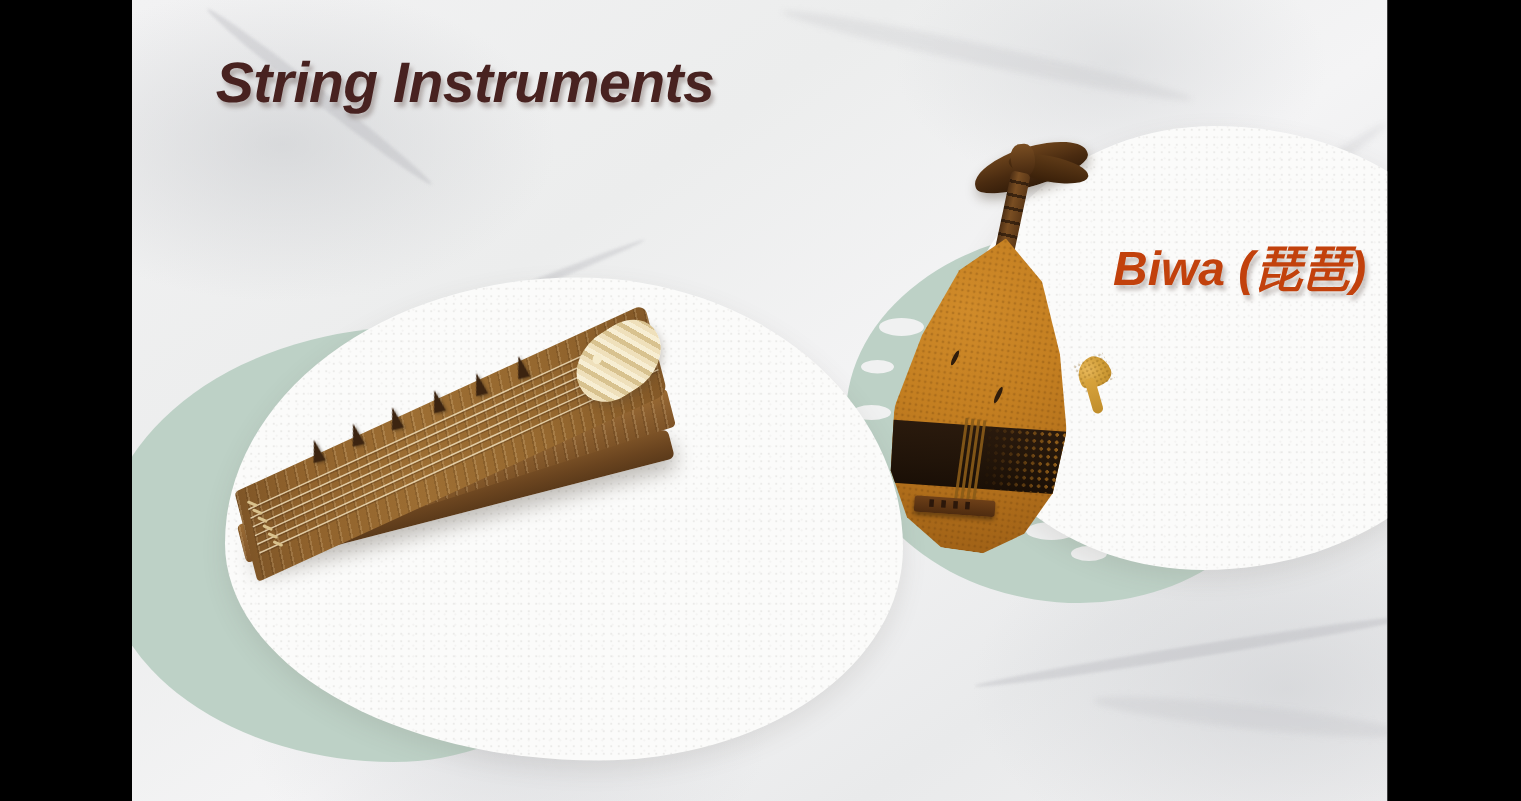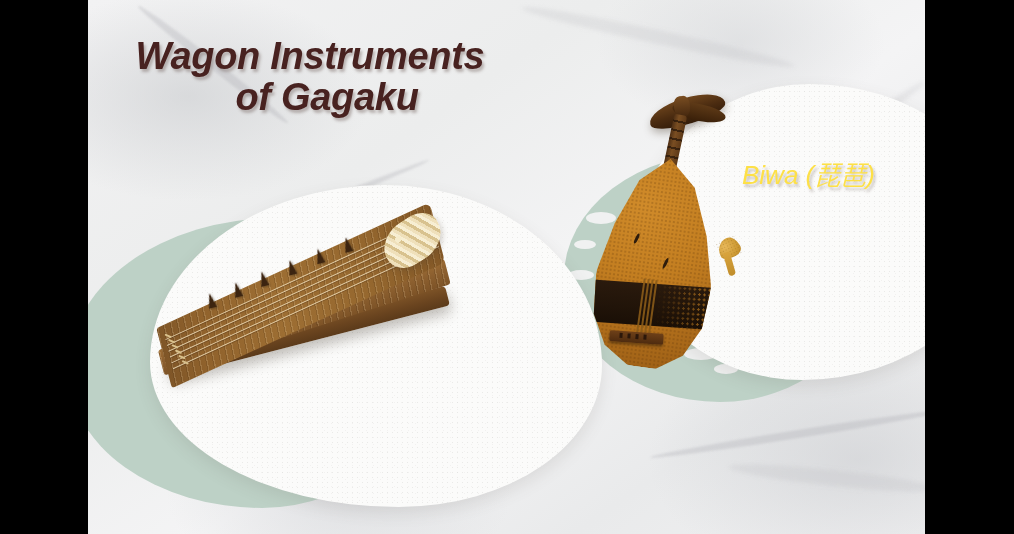--- a/index.html
+++ b/index.html
@@ -70,22 +70,22 @@
   #title{
     position:absolute;left:110px;top:36px;width:400px;z-index:40;
     font-size:38px;font-weight:bold;font-style:italic;line-height:1.08;
     color:#482220;text-align:center;letter-spacing:-.3px;
     text-shadow:2px 3px 3px rgba(120,105,100,.45);
   }
   #title .l2{display:block;margin-left:34px;}
 
   .caption{
     position:absolute;z-index:40;
-    font-size:26px;font-weight:normal;font-style:italic;
-    color:#fde047;white-space:nowrap;
+    font-size:32px;font-weight:bold;font-style:italic;
+    color:#c2410c;white-space:nowrap;
     text-shadow:2px 3px 3px rgba(120,105,100,.40);
   }
   #cap-wagon{left:312px;top:413px;}
   #cap-biwa{left:742px;top:158px;}
 
   
   #wagon{position:absolute;left:168px;top:278px;width:310px;height:148px;z-index:20;}
   #wagon .rot{position:absolute;left:0;top:0;width:310px;height:148px;
               transform:rotate(-14.5deg);transform-origin:10px 110px;}
   #wagon-side{
@@ -322,21 +322,20 @@
 
     <div id="bachi">
       <div class="blade">
           <div class="dots"></div>
         </div>
       <div class="handle"></div>
     </div>
   </div>
 
   <div id="title">
-    <span>Wagon Instruments</span>
-    <span class="l2">of Gagaku</span>
+    <span>String Instruments</span>
   </div>
 
   <div class="caption" id="cap-biwa">Biwa (琵琶)</div>
 
   <div class="bar" id="bar-left"></div>
   <div class="bar" id="bar-right"></div>
 </div>
 
 </body></html>

